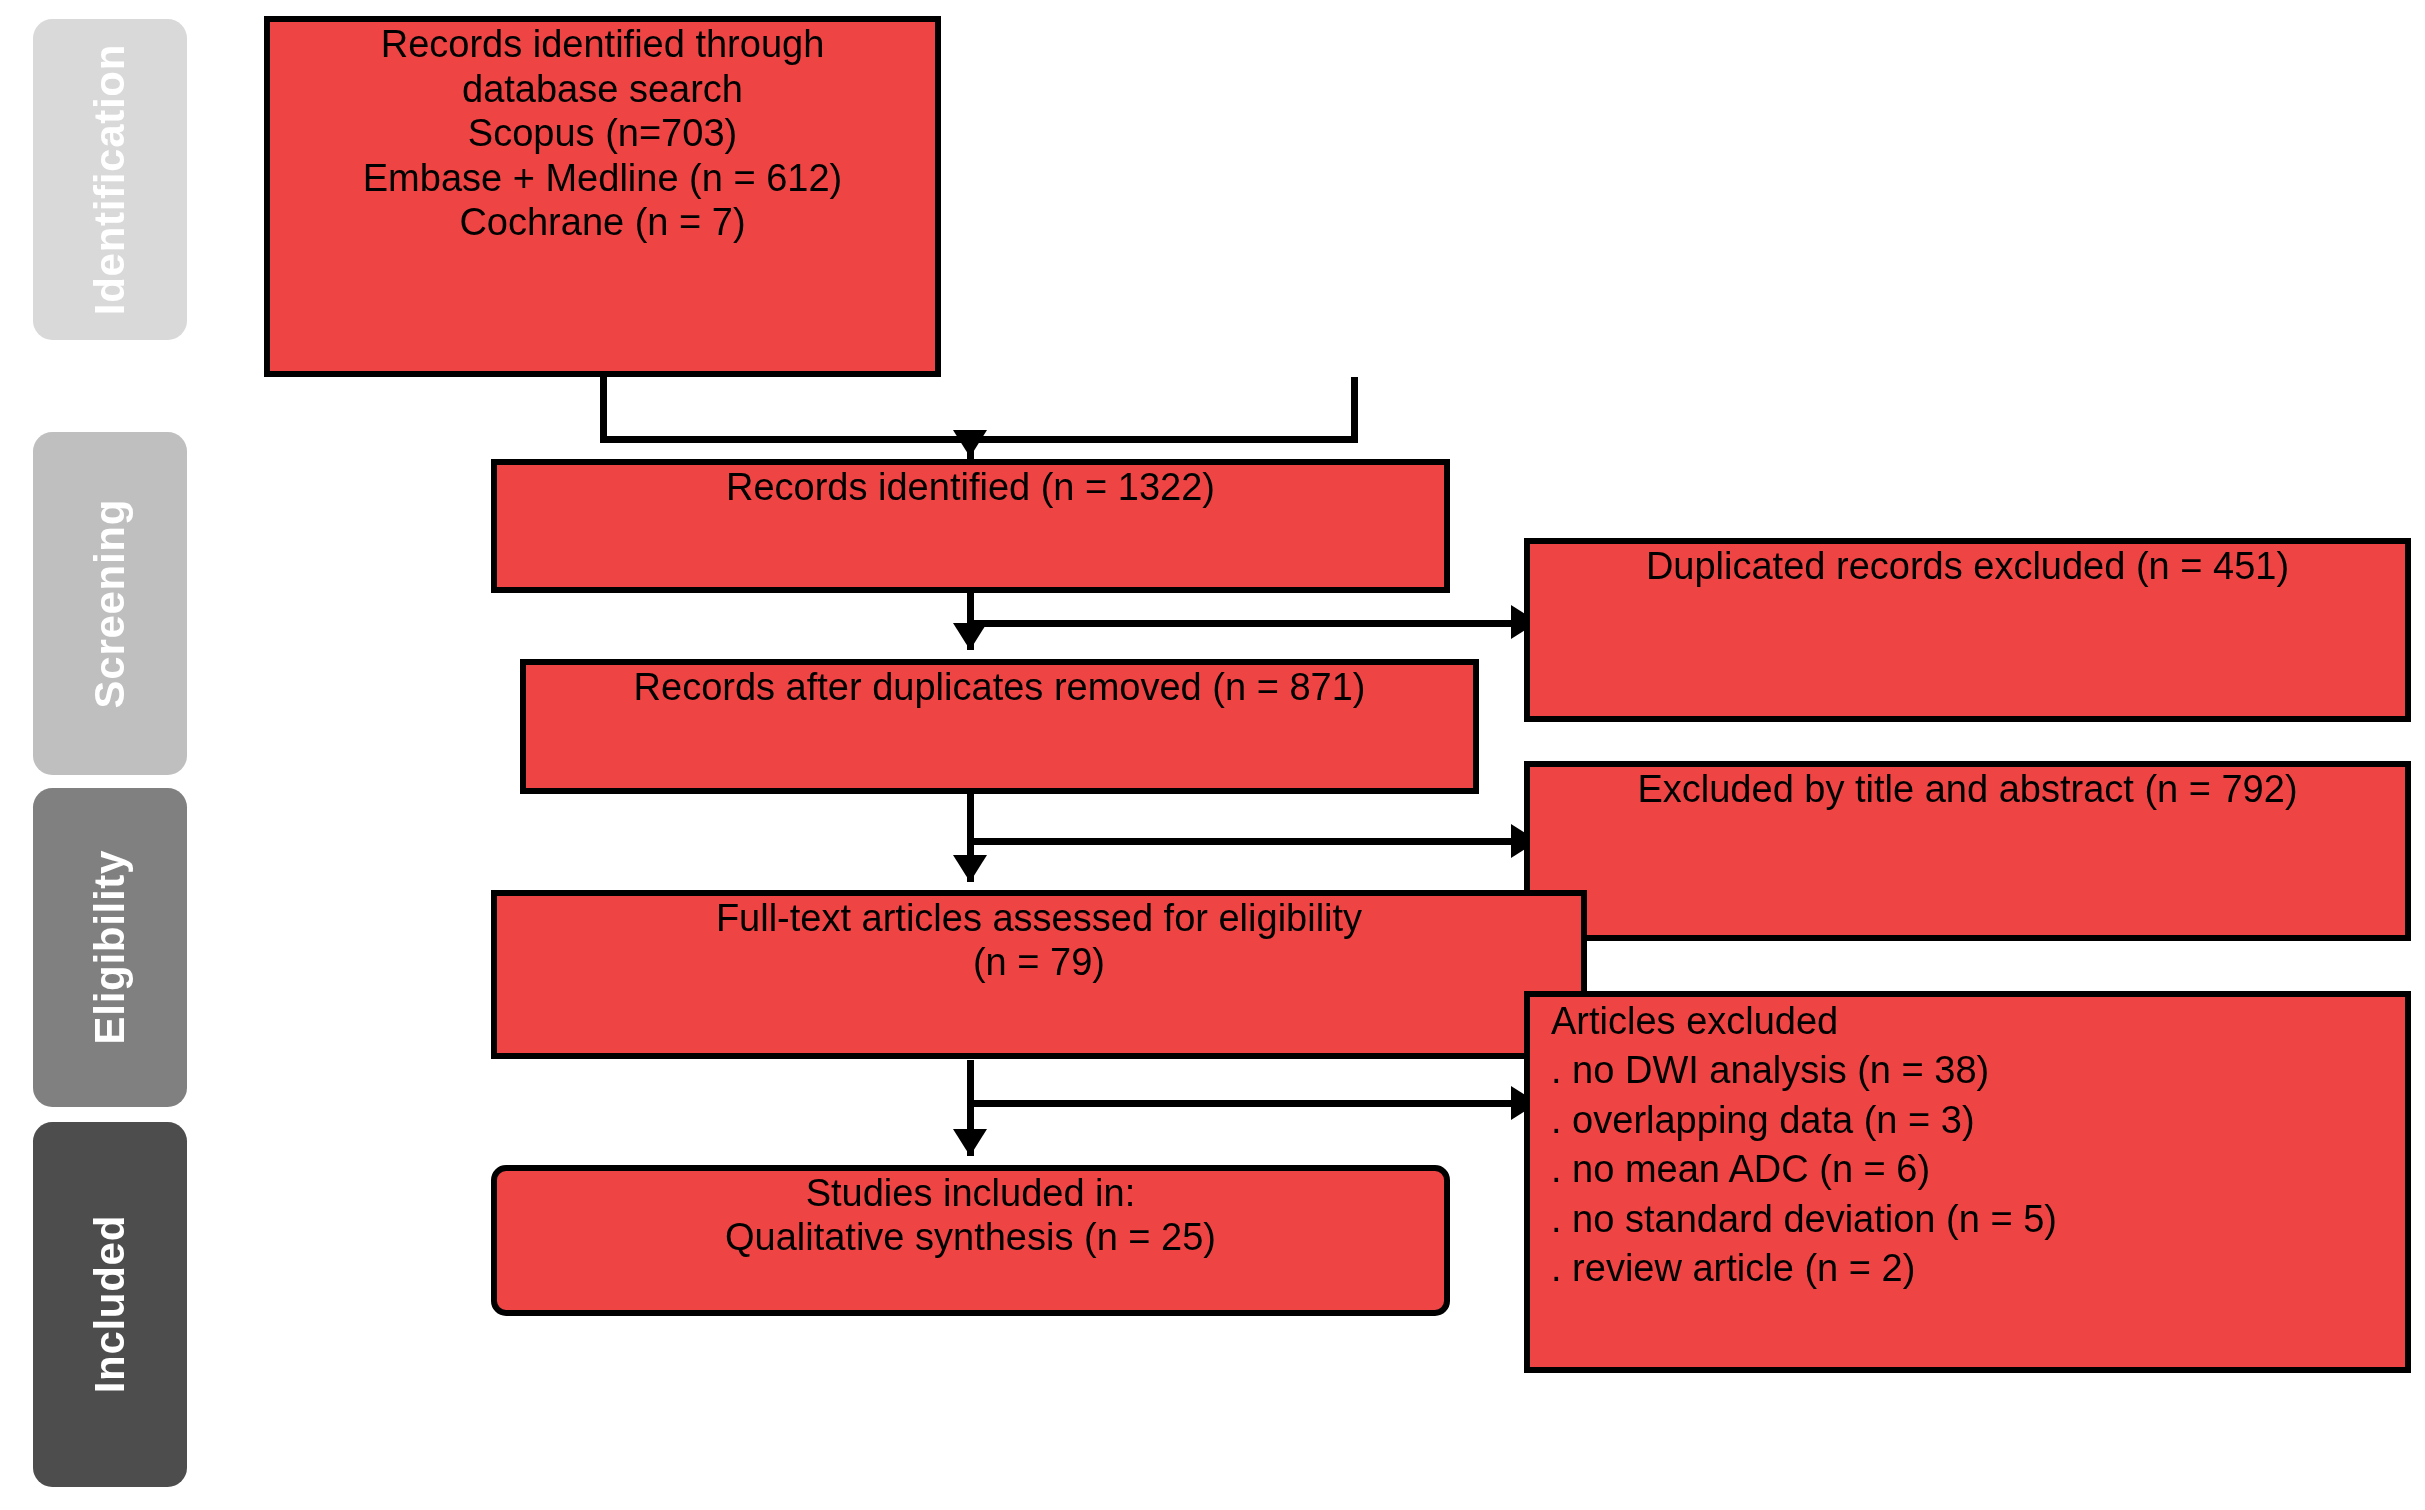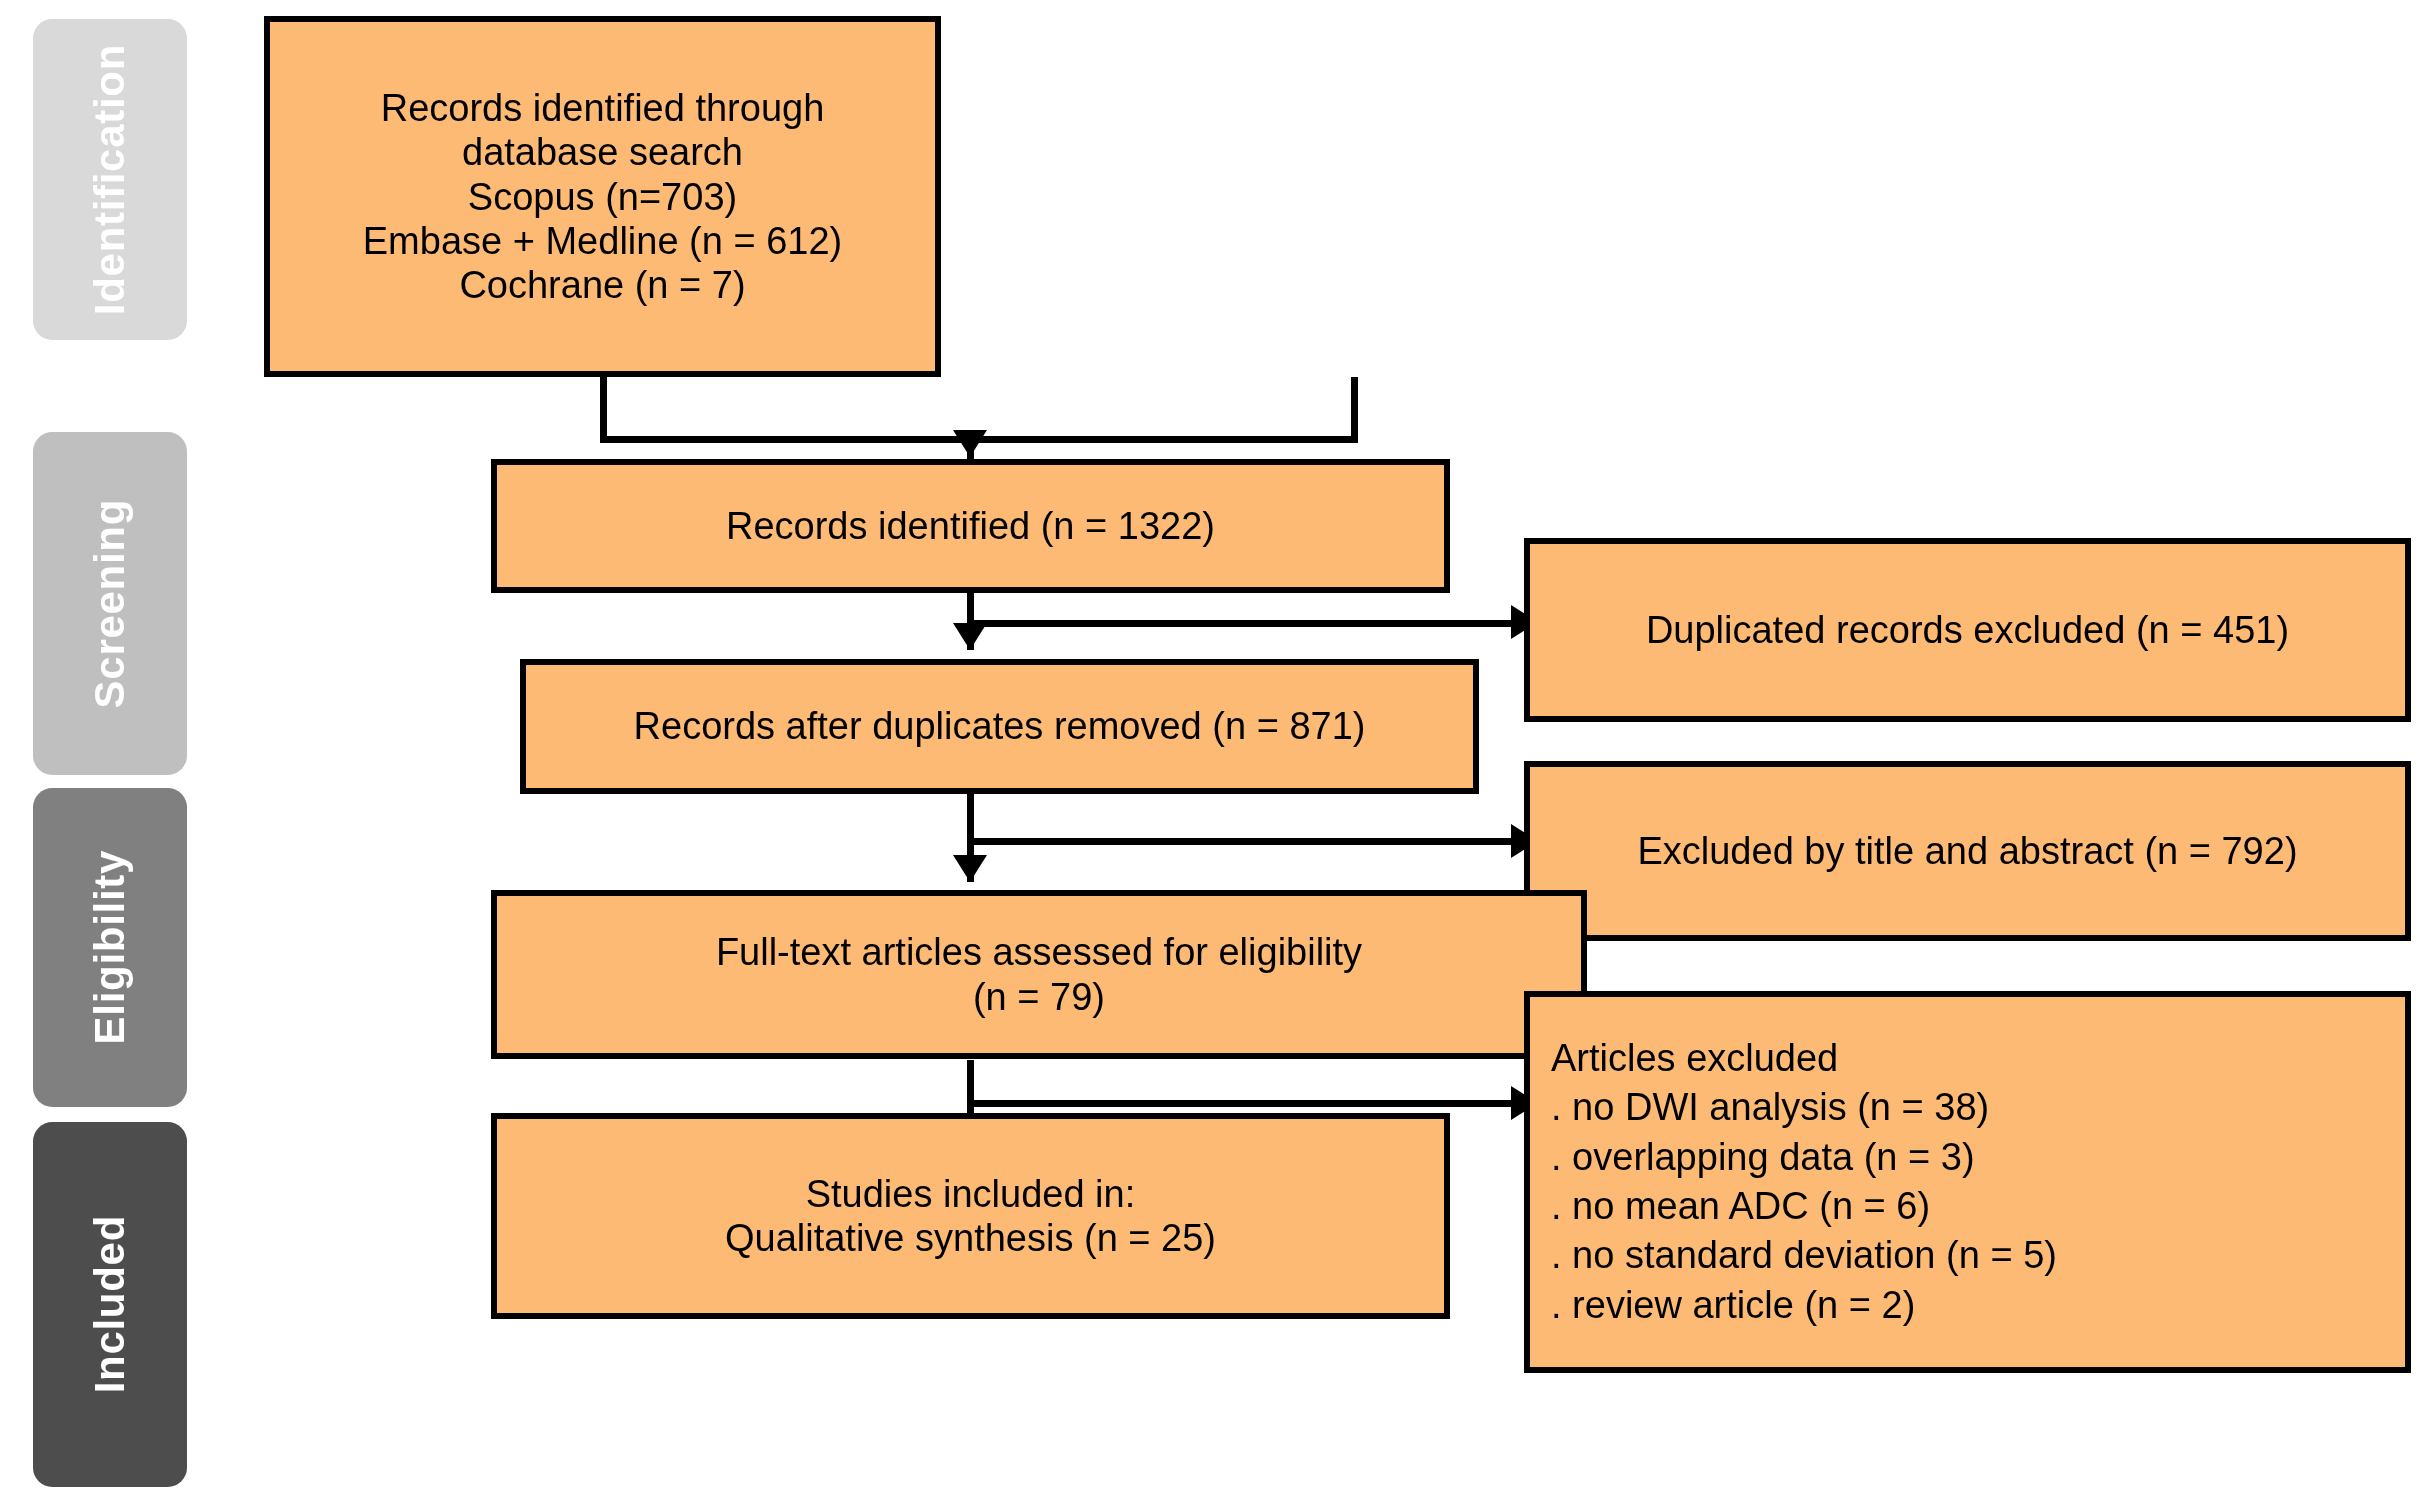--- a/index.html
+++ b/index.html
@@ -34,24 +34,23 @@
     font-size:42px;
     letter-spacing:0.7px;
     white-space:nowrap;
     line-height:1;
   }
 
   
   .box{
     position:absolute;
     box-sizing:border-box;
-    background:#fdba74;
+    background:#ef4444;
     border:6.7px solid #000000;
     display:flex;
-    align-items:center;
     justify-content:center;
     text-align:center;
   }
   .box .txt{
     font-size:38px;
     line-height:1.17;
     color:#000;
     padding:0 10.4px;
     white-space:pre-line;
   }
@@ -157,19 +156,19 @@
 
   <div class="box left-align" id="box-articles-excluded" style="left:1524px;top:991px;width:887px;height:382px;">
     <span class="txt">Articles excluded
 . no DWI analysis (n = 38)
 . overlapping data (n = 3)
 . no mean ADC (n = 6)
 . no standard deviation (n = 5)
 . review article (n = 2)</span>
   </div>
 
-  <div class="box" id="box-studies-included" style="left:491px;top:1113px;width:959px;height:206px;">
+  <div class="box" id="box-studies-included" style="left:491px;top:1165px;width:959px;height:151px;border-radius:15px;">
     <span class="txt">Studies included in:
 Qualitative synthesis (n = 25)</span>
   </div>
 
 </div>
 
 
 </body></html>

